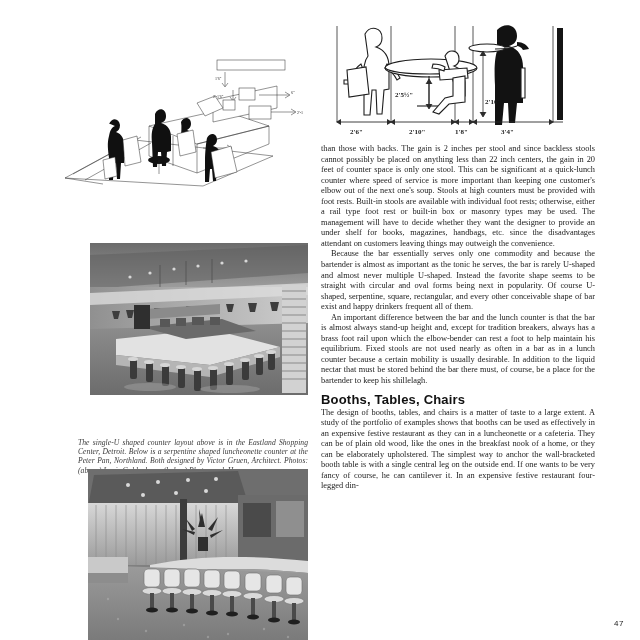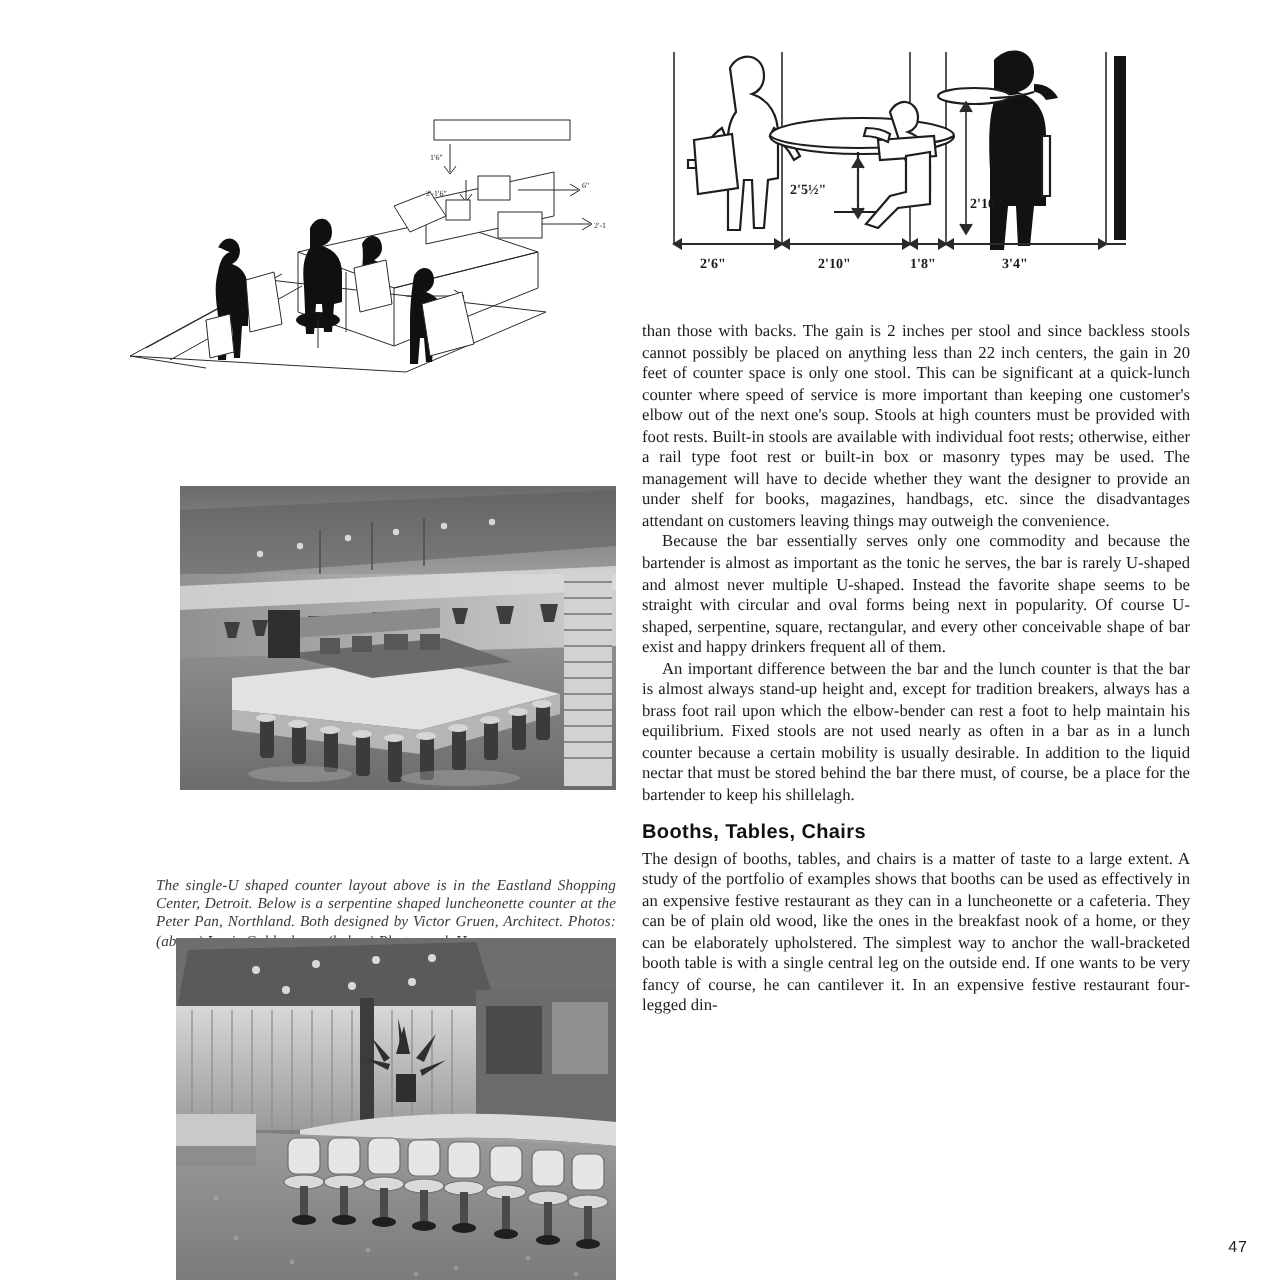--- a/index.html
+++ b/index.html
@@ -33,28 +33,28 @@
       font-family:"Liberation Serif", serif;
       font-style:italic;font-size:7.6px;line-height:9.2px;
       color:#3a3a3a;text-align:justify;letter-spacing:0.05px;margin-top:32px;}
 
   
   .right-col{position:absolute;left:321px;top:12px;width:302px;}
 
   .diagram{width:302px;height:124px;position:relative;}
   .diagram svg{display:block;}
 
-  .body-text{margin-top:25px;width:274px;
+  .body-text{margin-top:8px;width:274px;
      font-size:8.35px;line-height:10.55px;text-align:justify;
      color:#1b1b1b;font-family:"Liberation Serif", serif;
      -webkit-hyphens:none;hyphens:none;}
   .body-text p{margin:0;text-indent:10px;}
   .body-text p.noind{text-indent:0;}
   .subhead{margin:8px 0 2.5px 0;font-family:"Liberation Sans", sans-serif;
-     font-weight:bold;font-size:10px;letter-spacing:0.2px;color:#111;}
+     font-weight:bold;font-size:13px;letter-spacing:0.2px;color:#111;}
   .folio{position:absolute;right:16px;bottom:12px;
      font-family:"Liberation Sans", sans-serif;font-weight:normal;
      font-size:8px;color:#222;letter-spacing:0.5px;}
   .dimtext{font-family:"Liberation Serif", serif;font-size:7px;font-weight:bold;}
 </style>
 </head>
 <body>
 
 <div class="page">
 

